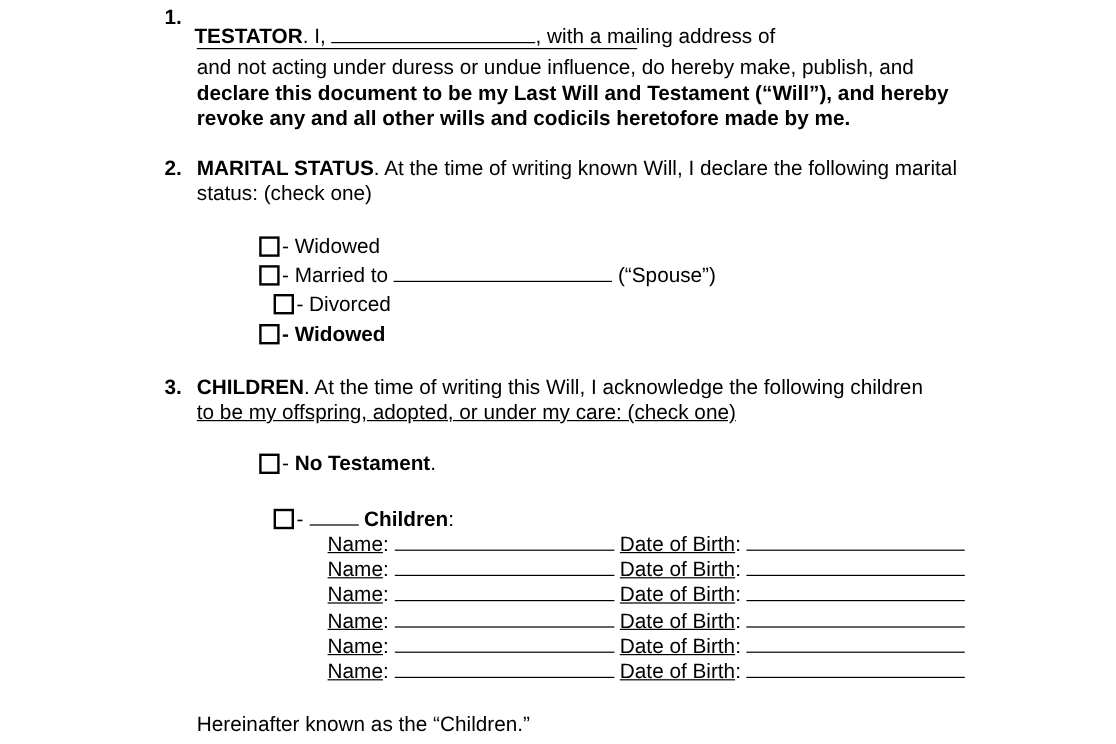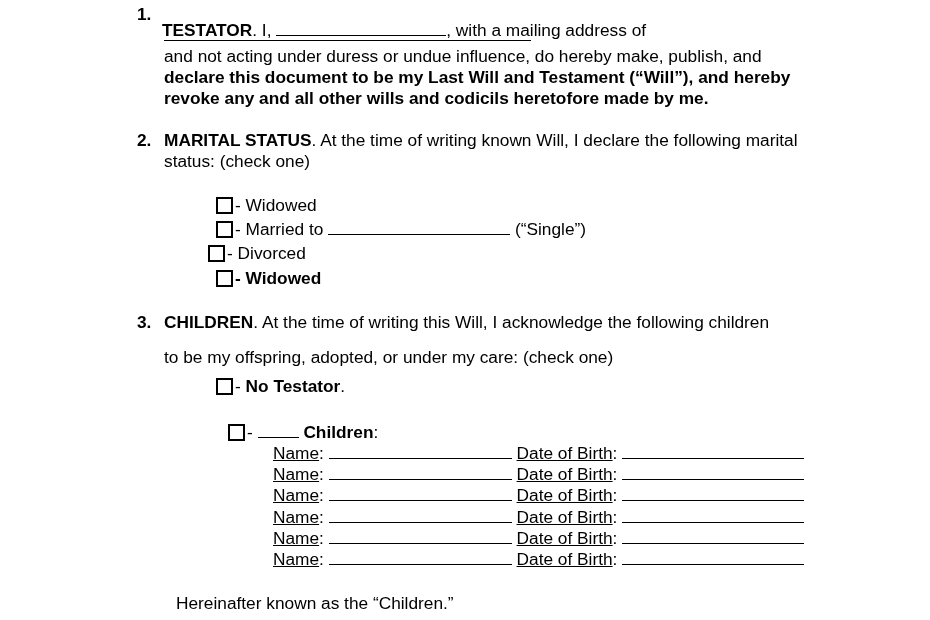--- a/index.html
+++ b/index.html
@@ -34,44 +34,44 @@
 <div class="abs num" style="top:130px;">2.</div>
 <div class="abs" style="left:164px; top:130px;">
   <span class="b">MARITAL STATUS</span><span>. At the time of writing known Will, I declare the following marital</span>
 </div>
 <div class="abs" style="left:164px; top:151px;text-align:right;">status: (check one)</div>
 
 <div class="abs" style="left:216px; top:195px;">
   <span class="cb"></span><span>- Widowed</span>
 </div>
 <div class="abs" style="left:216px; top:219px;">
-  <span class="cb"></span><span>- Married to </span><span class="blank" style="width:182px;"></span><span> (“Single”)</span>
+  <span class="cb"></span><span>- Married to </span><span class="blank" style="width:182px;"></span><span> (“Spouse”)</span>
 </div>
-<div class="abs" style="left:208px; top:243px;">
+<div class="abs" style="left:228px; top:243px;">
   <span class="cb"></span><span>- Divorced</span>
 </div>
 <div class="abs" style="left:216px; top:268px;font-weight:bold;">
   <span class="cb"></span><span>- Widowed</span>
 </div>
 
 <div class="abs num" style="top:312px;">3.</div>
 <div class="abs" style="left:164px; top:312px;">
   <span class="b">CHILDREN</span><span>. At the time of writing this Will, I acknowledge the following children</span>
 </div>
-<div class="abs" style="left:164px; top:347px;">to be my offspring, adopted, or under my care: (check one)</div>
+<div class="abs" style="left:164px; top:333px;text-decoration:underline;">to be my offspring, adopted, or under my care: (check one)</div>
 
 <div class="abs" style="left:216px; top:376px;">
-  <span class="cb"></span><span>- </span><span class="b">No Testator</span><span>.</span>
+  <span class="cb"></span><span>- </span><span class="b">No Testament</span><span>.</span>
 </div>
 <div class="abs" style="left:228px; top:422px;">
   <span class="cb"></span><span>- </span><span class="blank" style="width:41px;"></span>&nbsp;<span class="b">Children</span><span>:</span>
 </div>
 
 <div id="child-rows">
     <div class="abs" style="left: 273px; top: 443px;"><span class="u">Name</span><span>:</span> <span class="blank" style="width:183px;"></span> <span class="u">Date of Birth</span><span>:</span> <span class="blank" style="width:182px;"></span></div>
     <div class="abs" style="left: 273px; top: 464.2px;"><span class="u">Name</span><span>:</span> <span class="blank" style="width:183px;"></span> <span class="u">Date of Birth</span><span>:</span> <span class="blank" style="width:182px;"></span></div>
     <div class="abs" style="left: 273px; top: 485.4px;"><span class="u">Name</span><span>:</span> <span class="blank" style="width:183px;"></span> <span class="u">Date of Birth</span><span>:</span> <span class="blank" style="width:182px;"></span></div>
     <div class="abs" style="left: 273px; top: 506.6px;"><span class="u">Name</span><span>:</span> <span class="blank" style="width:183px;"></span> <span class="u">Date of Birth</span><span>:</span> <span class="blank" style="width:182px;"></span></div>
     <div class="abs" style="left: 273px; top: 527.8px;"><span class="u">Name</span><span>:</span> <span class="blank" style="width:183px;"></span> <span class="u">Date of Birth</span><span>:</span> <span class="blank" style="width:182px;"></span></div>
     <div class="abs" style="left: 273px; top: 549px;"><span class="u">Name</span><span>:</span> <span class="blank" style="width:183px;"></span> <span class="u">Date of Birth</span><span>:</span> <span class="blank" style="width:182px;"></span></div>
   </div>
 
-<div class="abs" style="left:176px; top:593px;">Hereinafter known as the “Children.”</div>
+<div class="abs" style="left:164px; top:593px;">Hereinafter known as the “Children.”</div>
 
 </body></html>

